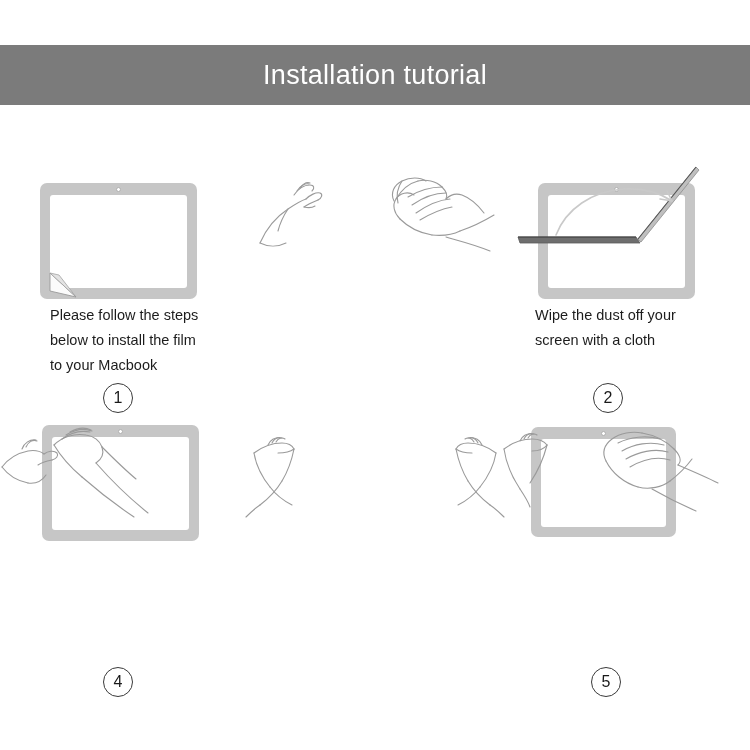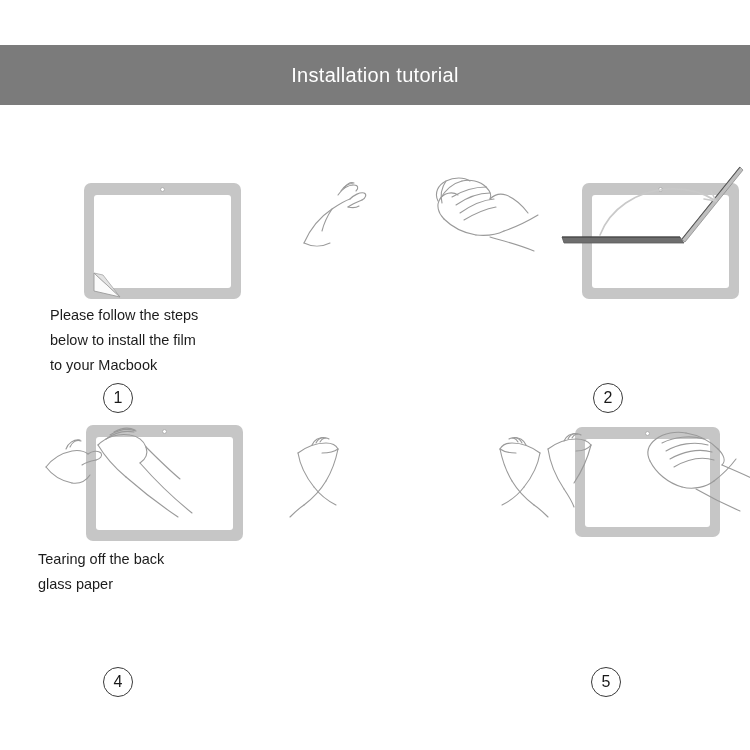--- a/index.html
+++ b/index.html
@@ -28,38 +28,37 @@
     top: 45px;
     width: 750px;
     height: 60px;
     background: #7b7b7b;
     display: flex;
     align-items: center;
     justify-content: center;
   }
   .header-title {
     color: #ffffff;
-    font-size: 20px;
+    font-size: 27px;
     font-weight: 400;
     letter-spacing: 0.3px;
     font-family: "Liberation Sans", sans-serif;
   }
 
   
   .steps-grid {
     position: absolute;
     left: 0;
     top: 105px;
     width: 750px;
     height: 645px;
   }
   .step-panel {
     position: absolute;
     width: 250px;
-    padding-left: 44px;
   }
   .step-col-0 { left: 0px; }
   .step-col-1 { left: 250px; }
   .step-col-2 { left: 500px; }
   .step-row-0 { top: 20px; }
   .step-row-1 { top: 300px; }
 
   .art-area {
     position: relative;
     width: 250px;
@@ -251,20 +250,22 @@
             <path d="M150 94 C 158 102, 170 108, 182 110"></path>
             <path d="M182 110 C 192 111, 202 110, 210 106"></path>
             <path d="M210 106 C 222 102, 234 96, 244 90"></path>
             <path d="M196 112 C 210 116, 226 120, 240 126"></path>
 
             <path d="M144 76 C 140 68, 144 60, 152 56 C 160 52, 170 52, 176 56"></path>
             <path d="M152 56 C 148 62, 146 70, 148 78"></path>
           </g>
         </svg>
       </div>
+      <div class="caption cap-1">Wipe the dust off your
+screen with a cloth</div>
       <div class="badge badge-1">
         <span>2</span>
       </div>
     </div>
 
     <div class="step-panel step-col-2 step-row-0">
       <div class="art-area">
         <svg class="art-svg" viewBox="0 0 250 155">
 
           <path d="M18 112 L 136 112 L 140 118 L 20 118 Z" fill="#6e6e6e" stroke="#5a5a5a" stroke-width="0.8" stroke-linejoin="round"></path>
@@ -303,22 +304,20 @@
             <path d="M66 30 C 74 25, 84 23, 92 26"></path>
             <path d="M70 27 C 77 23, 85 22, 91 25"></path>
 
             <path d="M96 58 C 110 74, 128 92, 148 108"></path>
             <path d="M54 40 C 60 50, 70 62, 82 72"></path>
             <path d="M82 72 C 98 86, 116 100, 134 112"></path>
             <path d="M102 42 C 112 52, 124 64, 136 74"></path>
           </g>
         </svg>
       </div>
-      <div class="caption cap-3">Tearing off the back
-glass paper</div>
       <div class="badge badge-3">
         <span>4</span>
       </div>
     </div>
 
     <div class="step-panel step-col-1 step-row-1">
       <div class="art-area">
         <div class="device device-p5">
           <div class="camera-dot"></div>
           <div class="screen"></div>

